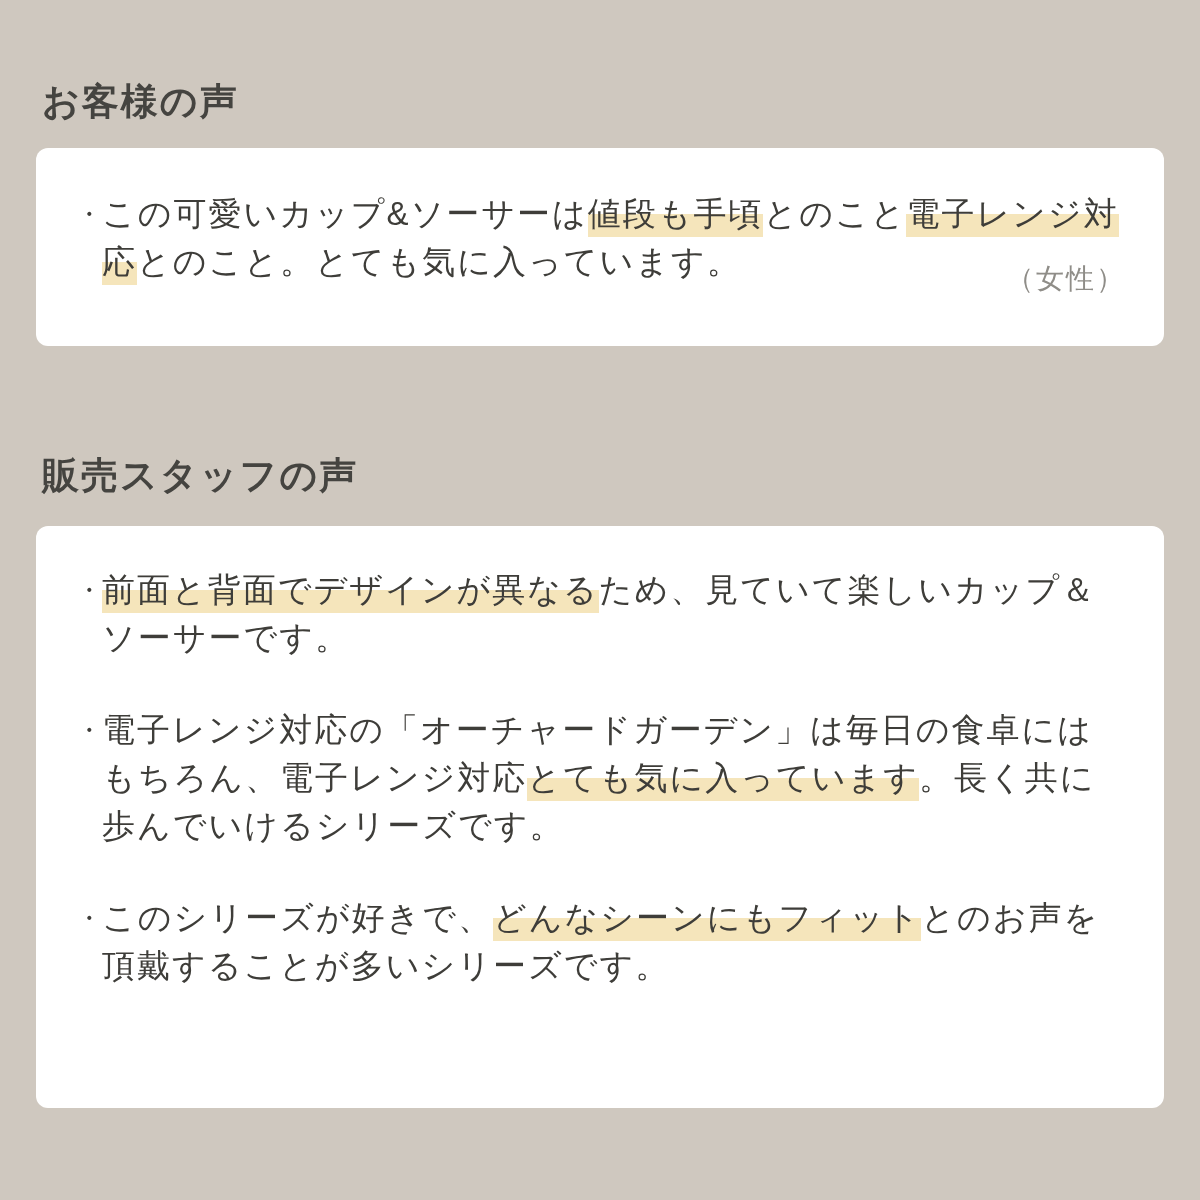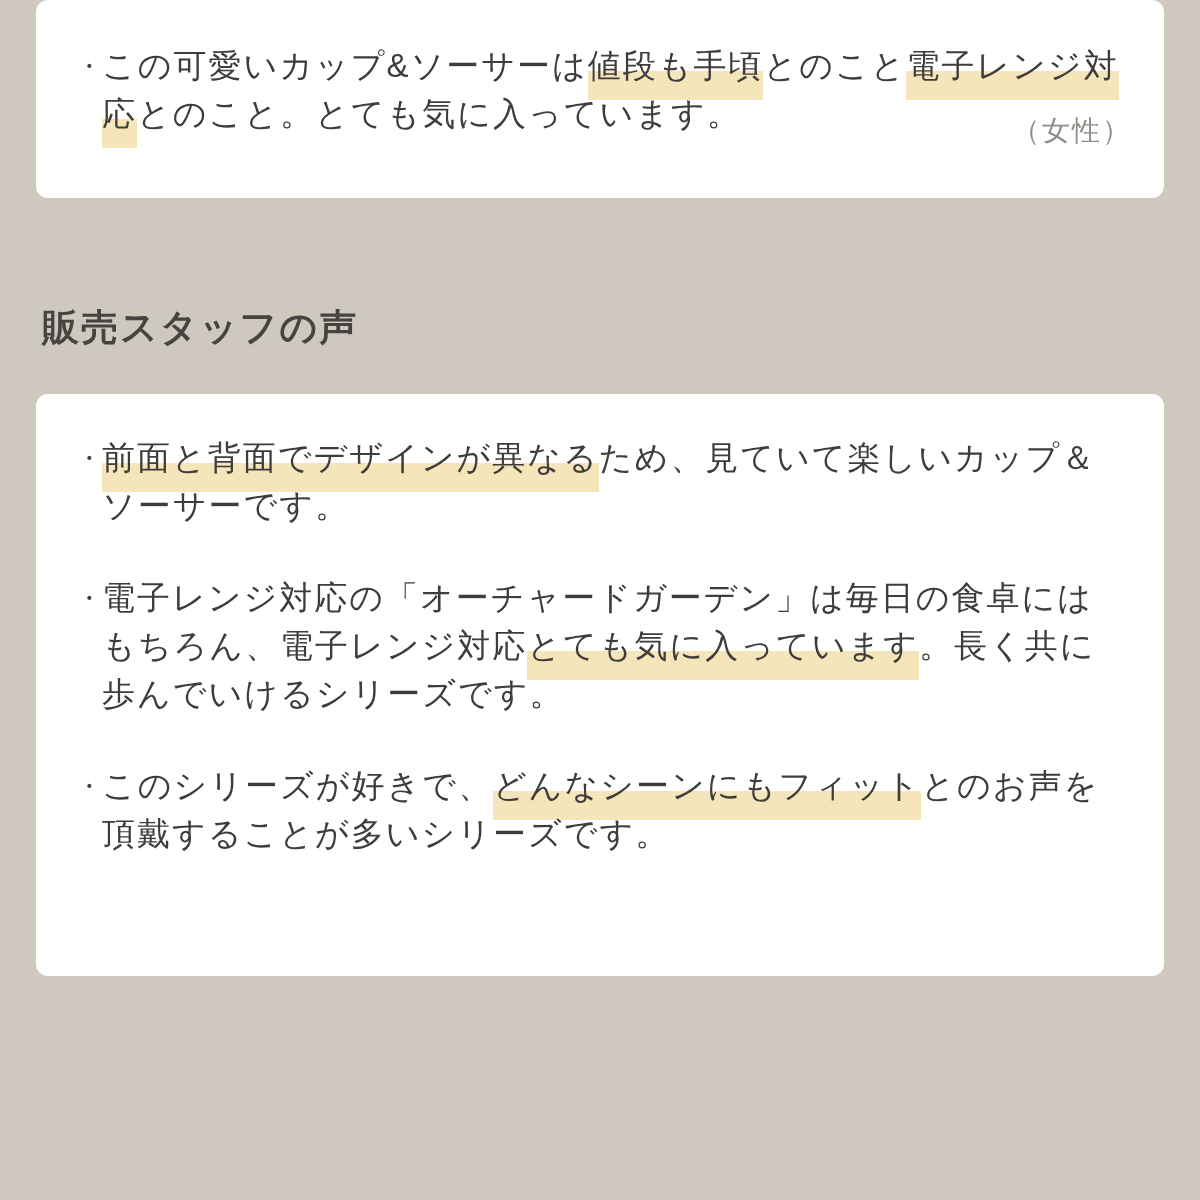--- a/index.html
+++ b/index.html
@@ -20,21 +20,21 @@
   .page{ width:1200px; height:1200px; padding:0 36px; }
 
   .section-heading{
     font-size:37px;
     font-weight:600;
     letter-spacing:2px;
     line-height:44px;
     color:var(--heading);
   }
   .section--customer .section-heading{ margin:80px 6px 24px; }
-  .section--staff .section-heading{ margin:108px 6px 44px; }
+  .section--staff .section-heading{ margin:108px 6px 28px; }
 
   .card{
     background:var(--card);
     border-radius:12px;
     width:1128px;
   }
   .card--customer{
     padding:42px 36px 60px 40px;
     position:relative;
     min-height:198px;
@@ -56,40 +56,41 @@
     flex:0 0 26px;
     width:26px;
     font-size:26px;
     line-height:48px;
     color:var(--text);
   }
   .item-text{ flex:1; min-width:0; }
 
   .hl{
     background-image:linear-gradient(to bottom, transparent 46%, var(--hl) 46%);
-    padding-bottom:16px;
+    padding-bottom:5px;
     -webkit-box-decoration-break:clone;
     box-decoration-break:clone;
   }
 
   .attribution{
     position:absolute;
-    right:32px;
+    right:38px;
     bottom:48px;
     font-size:28px;
     letter-spacing:2px;
     color:var(--attr);
   }
 </style>
 </head>
 <body>
 
 <div class="page">
 
   <section class="section section--customer">
+    <h2 class="section-heading">お客様の声</h2>
     <div class="card card--customer">
       <div class="items">
           <div class="bullet-item">
             <span class="bullet">・</span>
             <div class="item-text"><span>この可愛いカップ&amp;ソーサーは</span><span class="hl">値段も手頃</span><span>とのこと</span><span class="hl">電子レンジ対応</span><span>とのこと。とても気に入っています。</span></div>
           </div>
         </div>
       <div class="attribution">（女性）</div>
     </div>
   </section>

